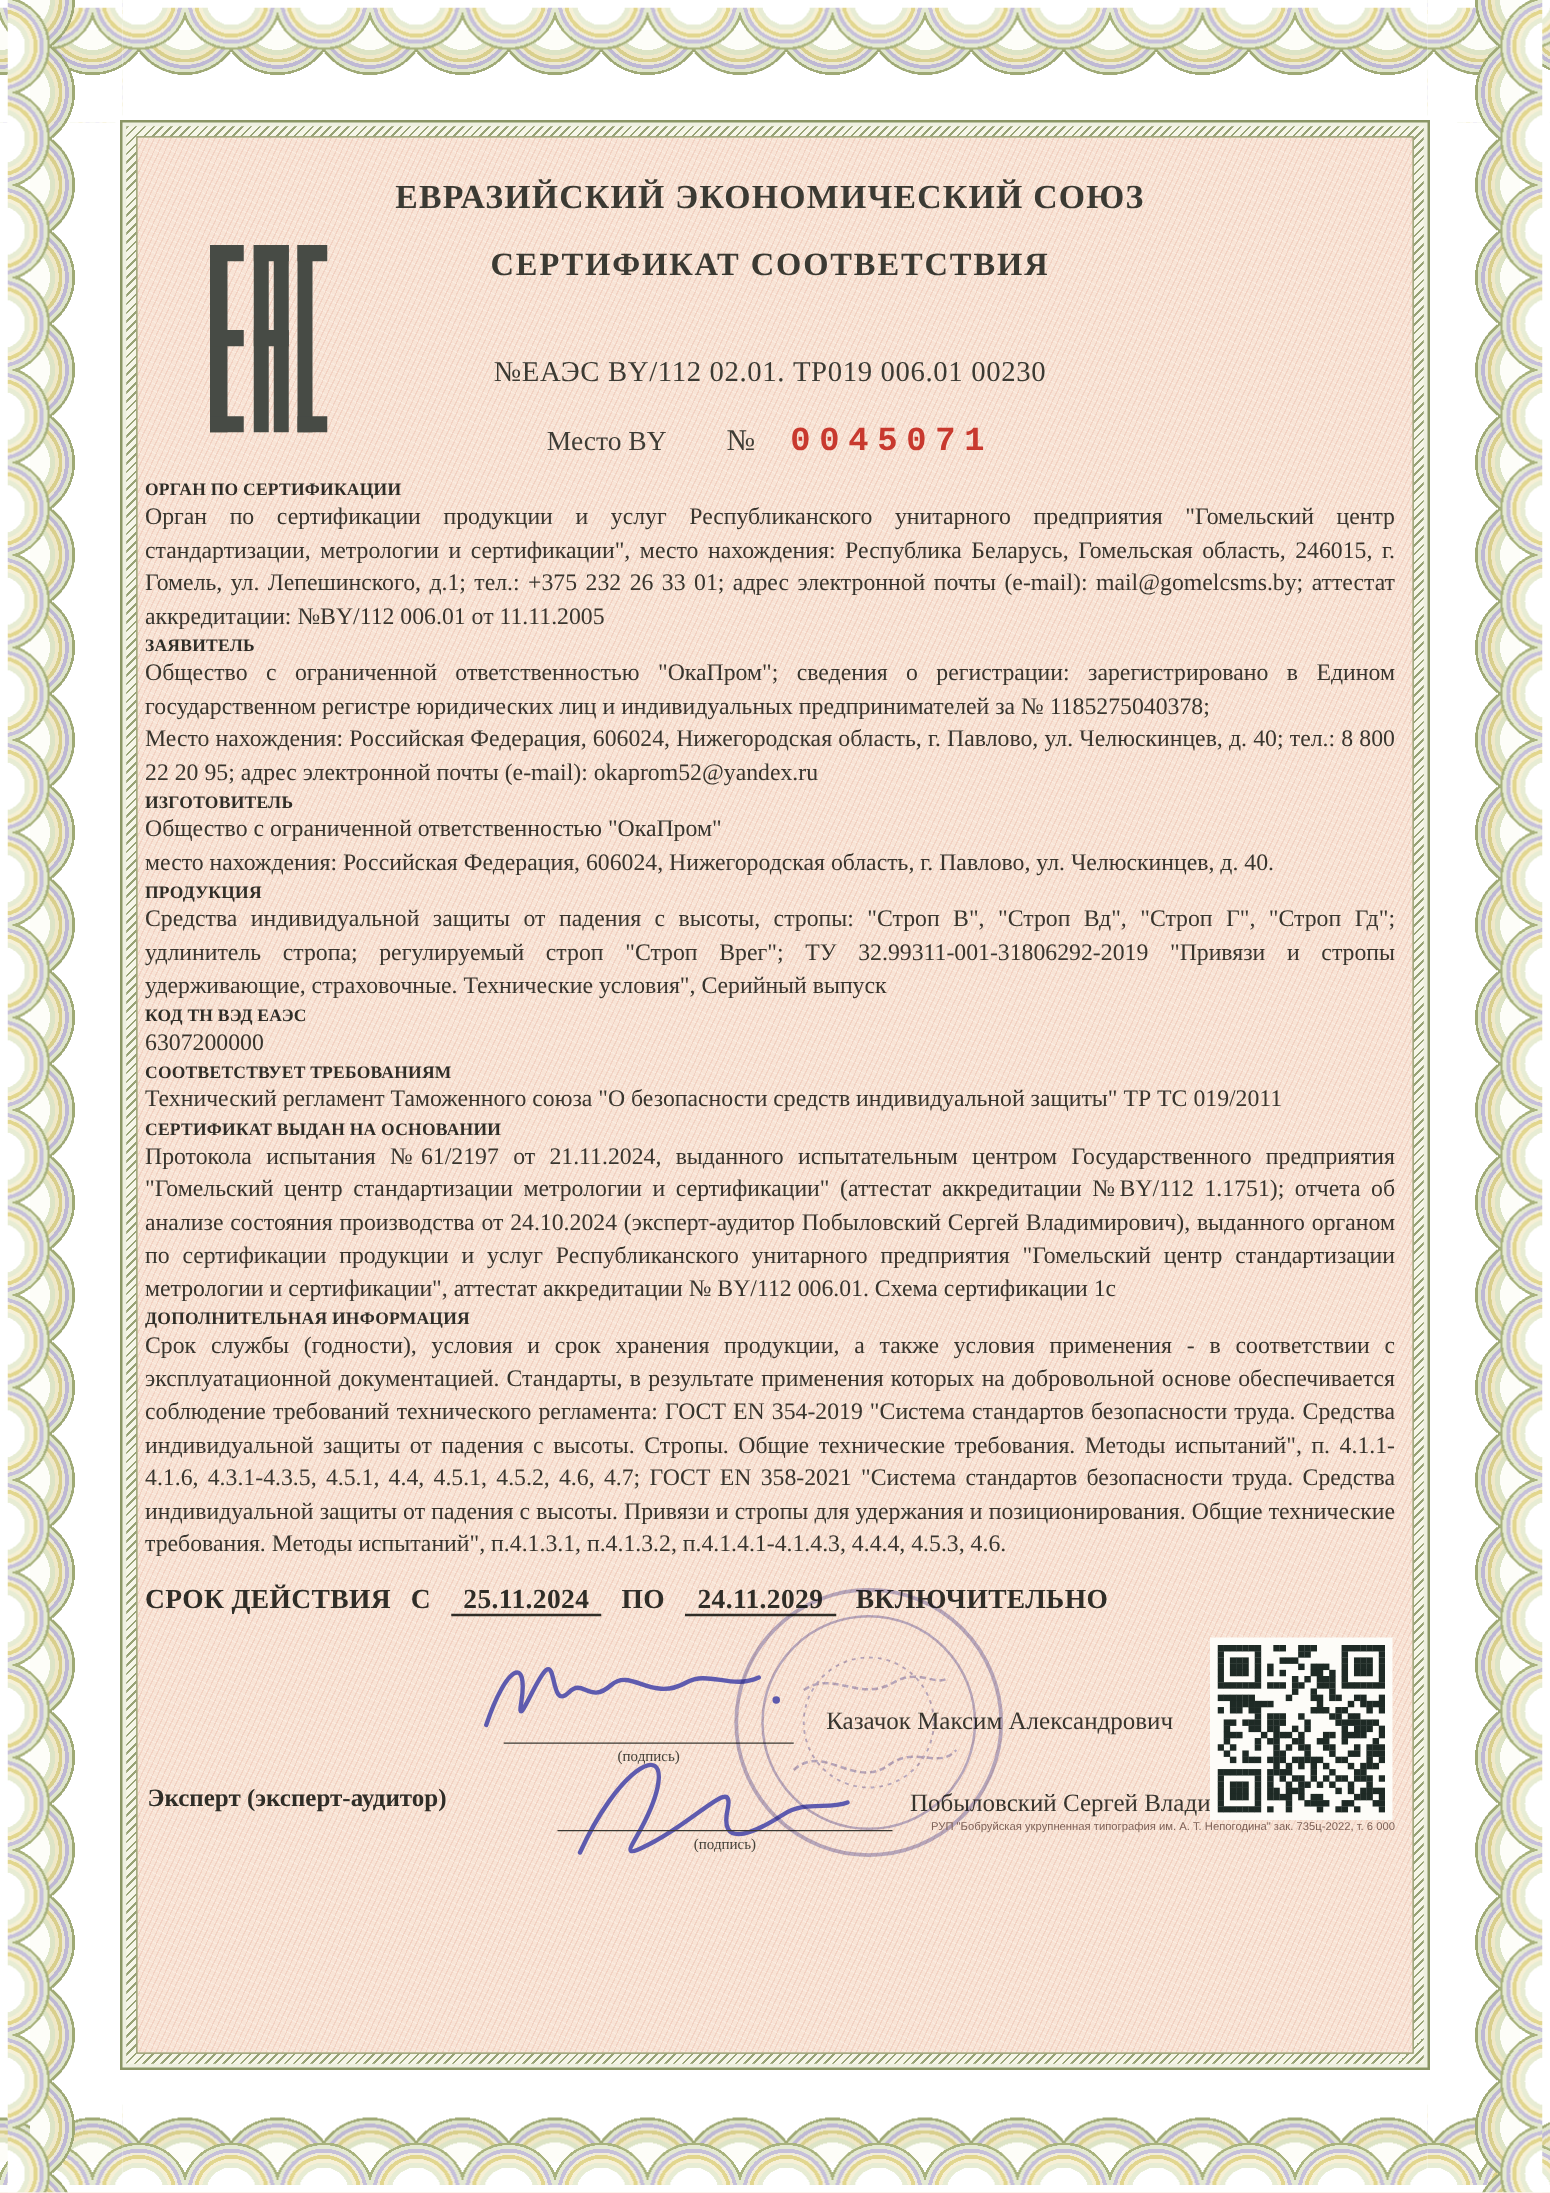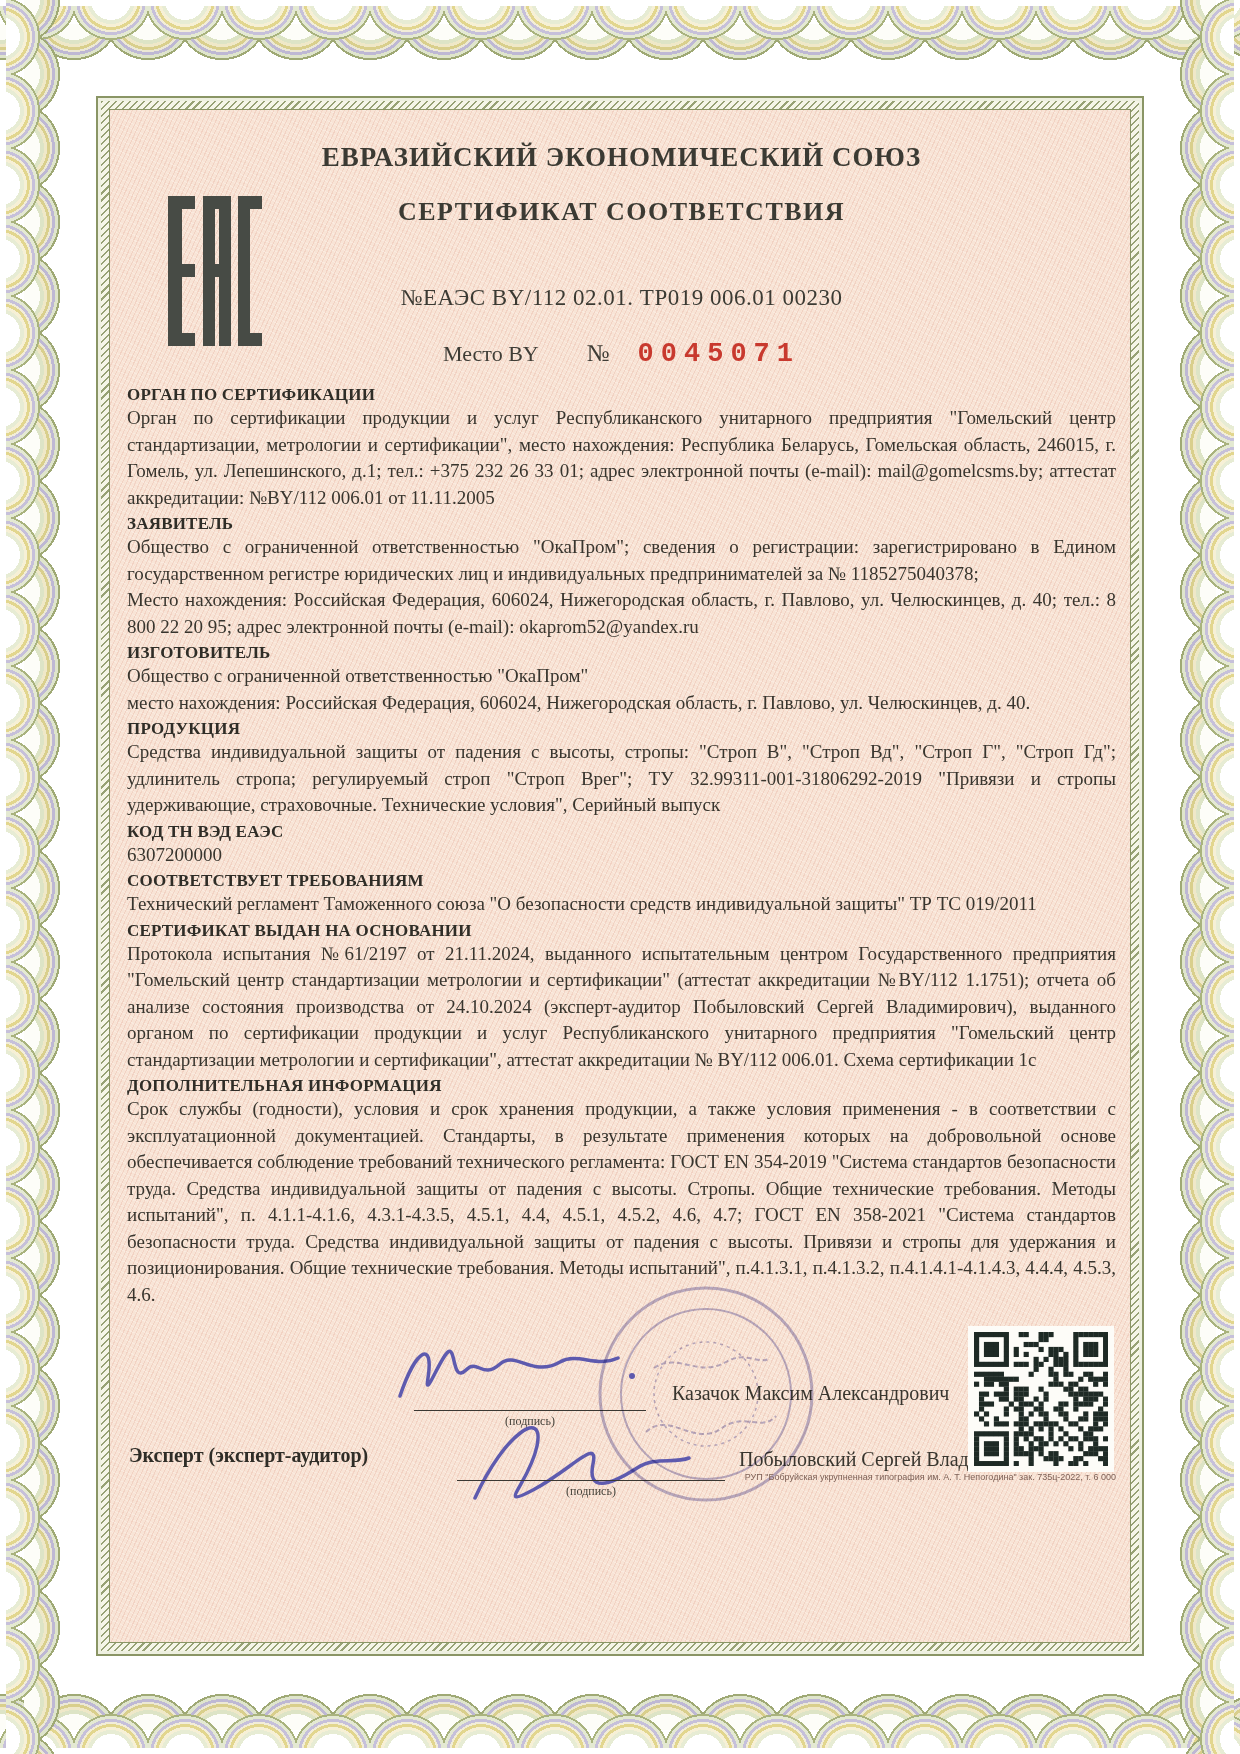--- a/index.html
+++ b/index.html
@@ -35,36 +35,36 @@
   .frame{position:absolute;left:96px;top:96px;right:96px;bottom:98px;
     border:2px solid #8a9565;background:#eef0e0;z-index:2;}
   .frame::before{content:"";position:absolute;inset:3px;
     background:repeating-linear-gradient(135deg,rgba(136,148,98,.85) 0 1.5px,rgba(246,246,232,.95) 1.5px 5px);}
   .paper{position:absolute;inset:11px;border:1px solid #8a9565;
     background-color:#f8e4d6;
     background-image:
       repeating-linear-gradient(115deg,rgba(227,168,150,.30) 0 1px,rgba(0,0,0,0) 1px 4px),
       repeating-linear-gradient(25deg,rgba(252,240,230,.55) 0 1px,rgba(0,0,0,0) 1px 5px);
     overflow:hidden;}
-  .paper-inner{position:relative;height:100%;padding:26px 14px 0 17px;box-sizing:border-box;}
+  .paper-inner{position:relative;height:100%;padding:26px 14px 0 6px;box-sizing:border-box;}
 
   
   .eac-logo{position:absolute;left:58px;top:86px;width:94px;height:150px;}
   .title{ text-align:center;font-weight:bold;color:#3b3a33;}
   .title-union{font-size:27px;letter-spacing:1px;margin-top:6px;}
   .title-cert{font-size:26px;letter-spacing:1.5px;margin-top:24px;}
   .cert-number{text-align:center;font-weight:normal;font-size:23px;letter-spacing:.5px;margin-top:58px;color:#3b3a33;}
   .series-line{text-align:center;margin-top:28px;font-size:22px;color:#3f3d36;}
   .series-line .no-sign{margin-left:48px;font-size:24px;}
   .series-value{margin-left:28px;font-family:"Liberation Mono","DejaVu Sans Mono",monospace;
     font-weight:bold;font-size:27px;letter-spacing:7px;color:#c8392e;}
 
   
   .sections{margin-top:16px;}
-  .sec-h{font-weight:bold;font-size:17px;color:#2f2d27;margin-top:3px;letter-spacing:.2px;}
+  .sec-h{font-weight:bold;font-size:14px;color:#2f2d27;margin-top:3px;letter-spacing:.2px;}
   .sec-p{font-size:19px;line-height:26.5px;text-align:justify;margin:0;color:#38352e;}
 
   
   .validity{margin-top:16px;font-weight:bold;font-size:22px;color:#2f2d27;letter-spacing:.3px;}
   .validity .date-u{border-bottom:2.5px solid #2f2d27;padding:0 10px;}
   .validity span{margin-right:10px;}
 
   
   .sign-block{position:relative;margin-top:14px;height:200px;}
   .role-head{position:absolute;left:2px;top:16px;font-weight:bold;font-size:20px;line-height:31px;color:#2f2d27;}
@@ -141,20 +141,28 @@
         <div class="sec-h">СООТВЕТСТВУЕТ ТРЕБОВАНИЯМ</div>
         <p class="sec-p">Технический регламент Таможенного союза "О безопасности средств индивидуальной защиты" ТР ТС 019/2011</p>
 
         <div class="sec-h">СЕРТИФИКАТ ВЫДАН НА ОСНОВАНИИ</div>
         <p class="sec-p">Протокола испытания №61/2197 от 21.11.2024, выданного испытательным центром Государственного предприятия "Гомельский центр стандартизации метрологии и сертификации" (аттестат аккредитации №BY/112 1.1751); отчета об анализе состояния производства от 24.10.2024 (эксперт-аудитор Побыловский Сергей Владимирович), выданного органом по сертификации продукции и услуг Республиканского унитарного предприятия "Гомельский центр стандартизации метрологии и сертификации", аттестат аккредитации № BY/112 006.01. Схема сертификации 1с</p>
 
         <div class="sec-h">ДОПОЛНИТЕЛЬНАЯ ИНФОРМАЦИЯ</div>
         <p class="sec-p">Срок службы (годности), условия и срок хранения продукции, а также условия применения - в соответствии с эксплуатационной документацией. Стандарты, в результате применения которых на добровольной основе обеспечивается соблюдение требований технического регламента: ГОСТ EN 354-2019 "Система стандартов безопасности труда. Средства индивидуальной защиты от падения с высоты. Стропы. Общие технические требования. Методы испытаний", п. 4.1.1-4.1.6, 4.3.1-4.3.5, 4.5.1, 4.4, 4.5.1, 4.5.2, 4.6, 4.7; ГОСТ EN 358-2021 "Система стандартов безопасности труда. Средства индивидуальной защиты от падения с высоты. Привязи и стропы для удержания и позиционирования. Общие технические требования. Методы испытаний", п.4.1.3.1, п.4.1.3.2, п.4.1.4.1-4.1.4.3, 4.4.4, 4.5.3, 4.6.</p>
       </div>
 
+      <div class="validity">
+        <span>СРОК ДЕЙСТВИЯ</span>
+        <span>С</span>
+        <span class="date-u">25.11.2024</span>
+        <span>ПО</span>
+        <span class="date-u">24.11.2029</span>
+        <span>ВКЛЮЧИТЕЛЬНО</span>
+      </div>
 
       <div class="sign-block">
 
         <svg class="autograph-1" viewBox="0 0 300 100" aria-hidden="true">
           <g fill="none" stroke="#4343a8" stroke-width="3.5" stroke-linecap="round" opacity="0.85">
             <path d="M18,78 C34,30 52,22 46,60 C42,84 58,40 66,34 C74,28 70,66 84,52 C96,40 100,62 118,46 C134,32 150,60 178,44 C196,34 214,50 236,40"></path>
             <circle cx="250" cy="58" r="3" fill="#4343a8" stroke="none"></circle>
           </g>
         </svg>
         <div class="sig-line-1"></div>

